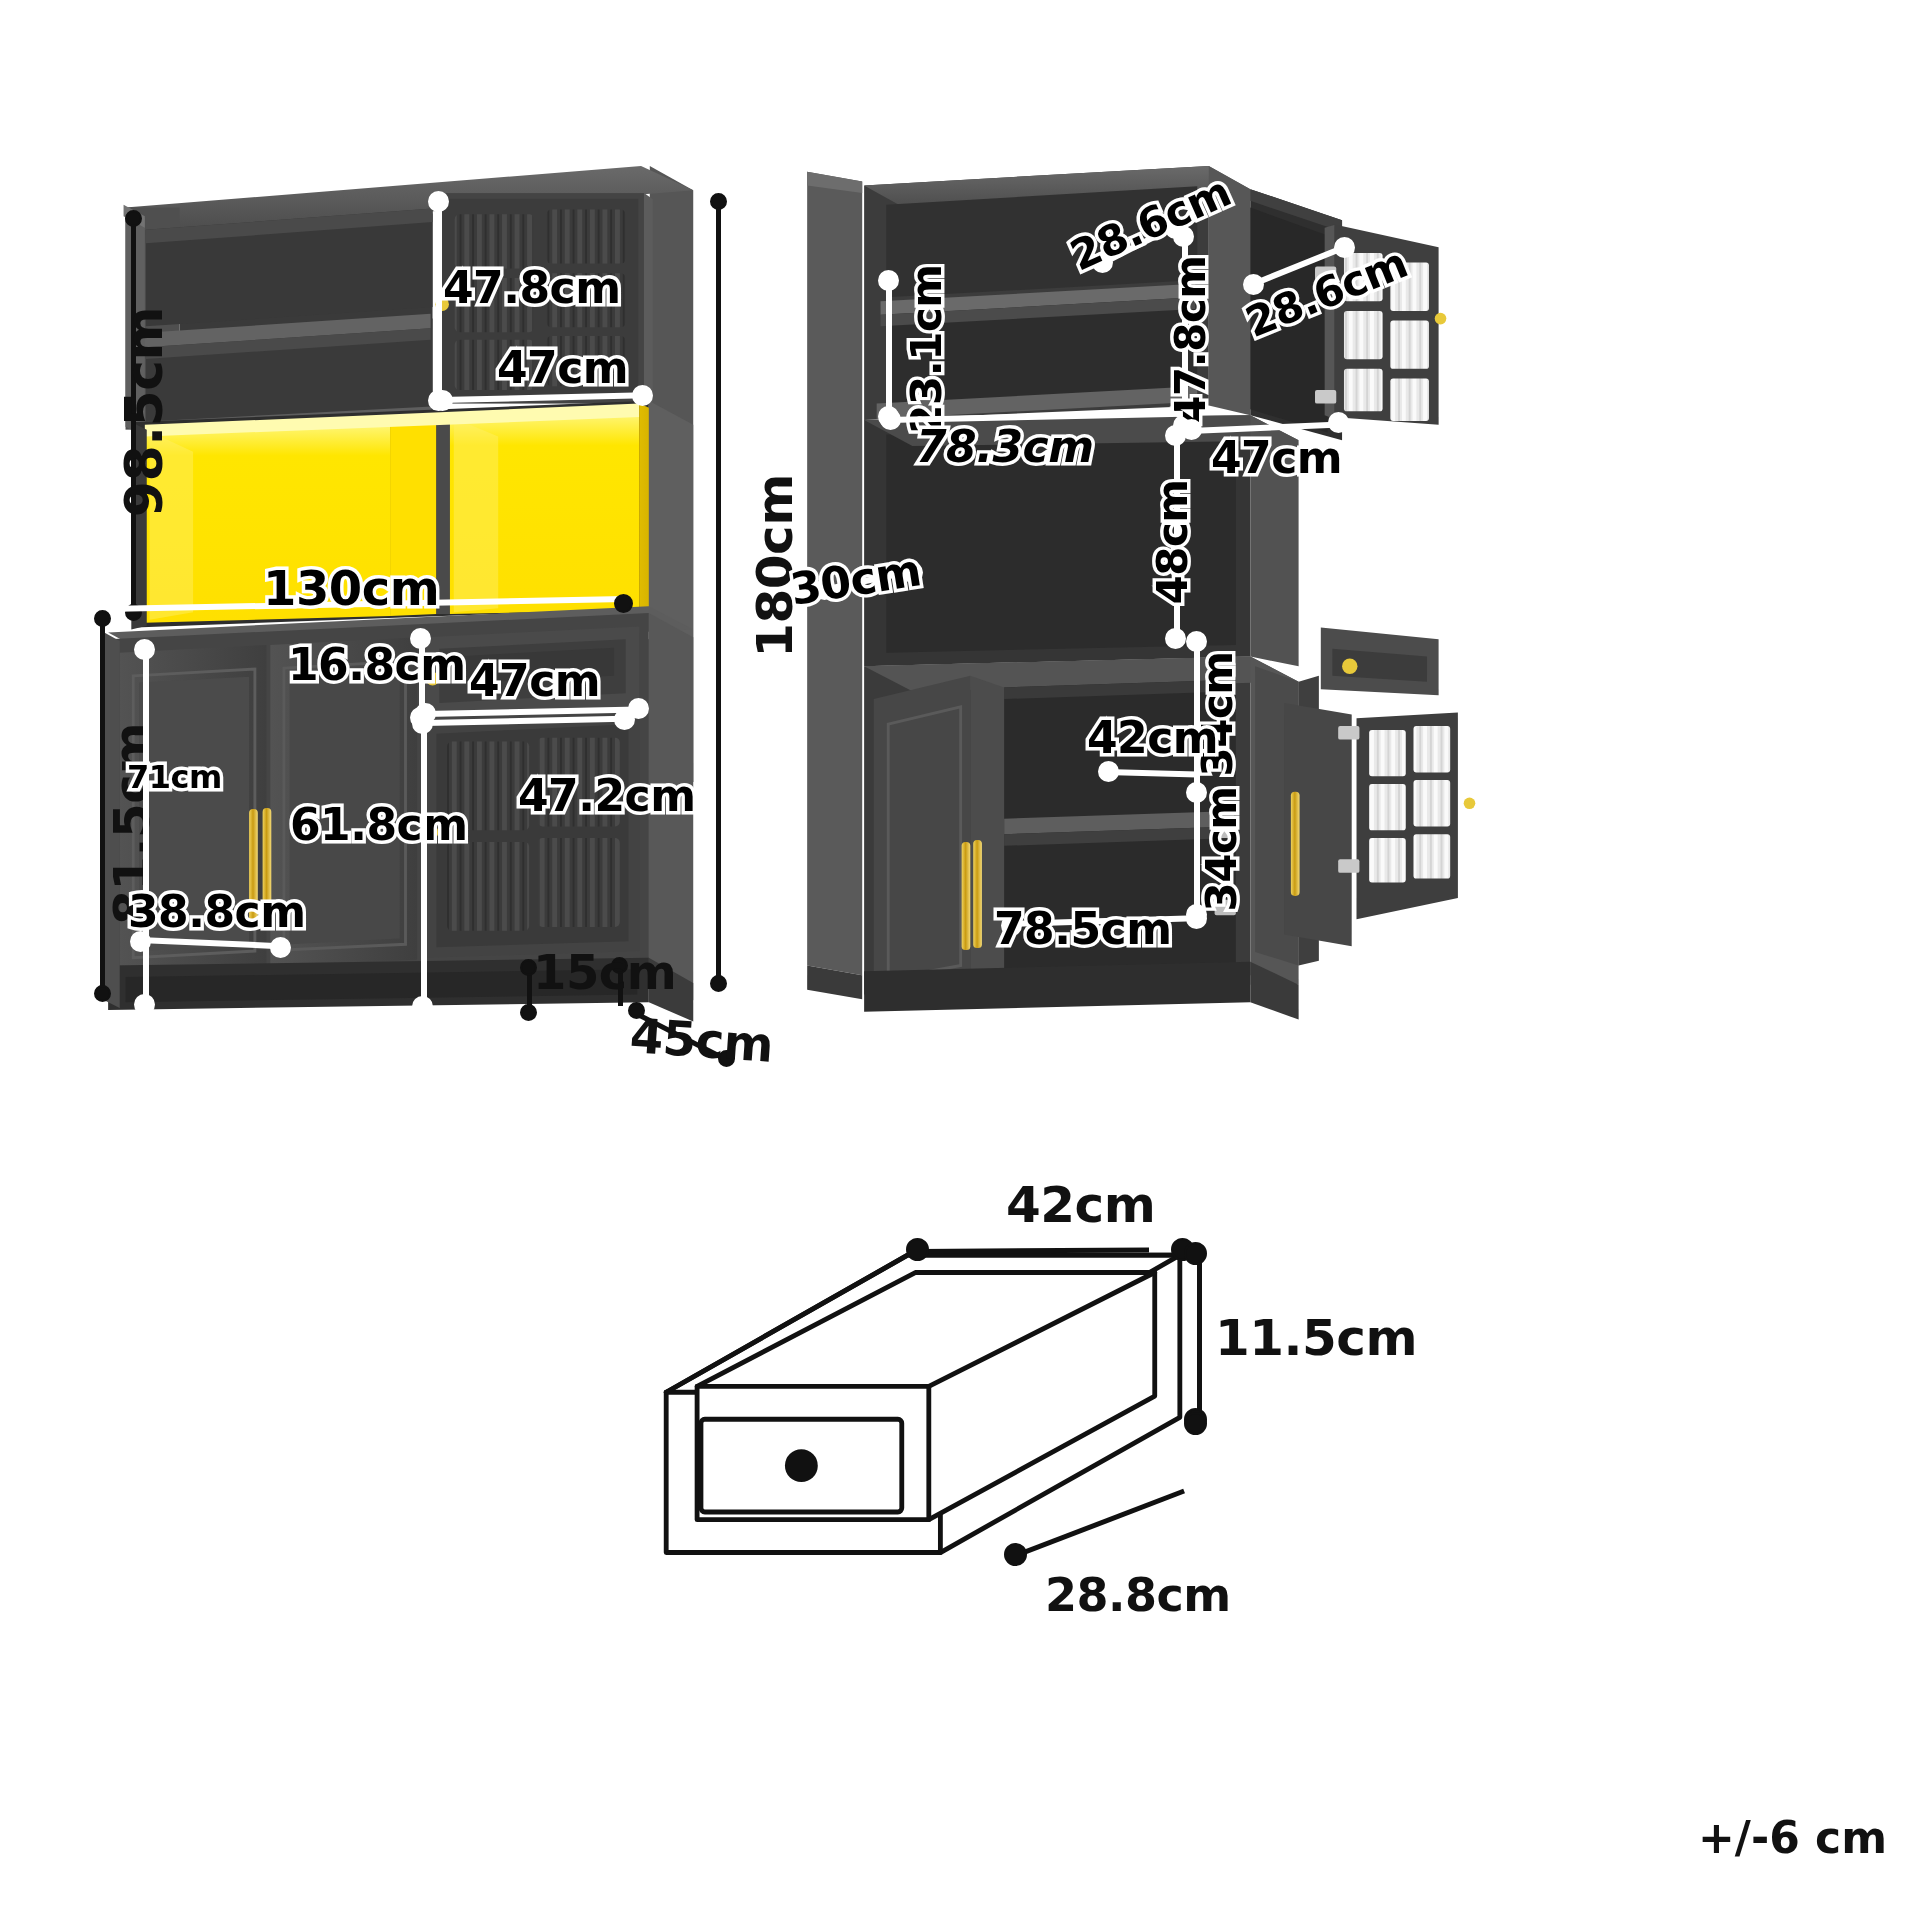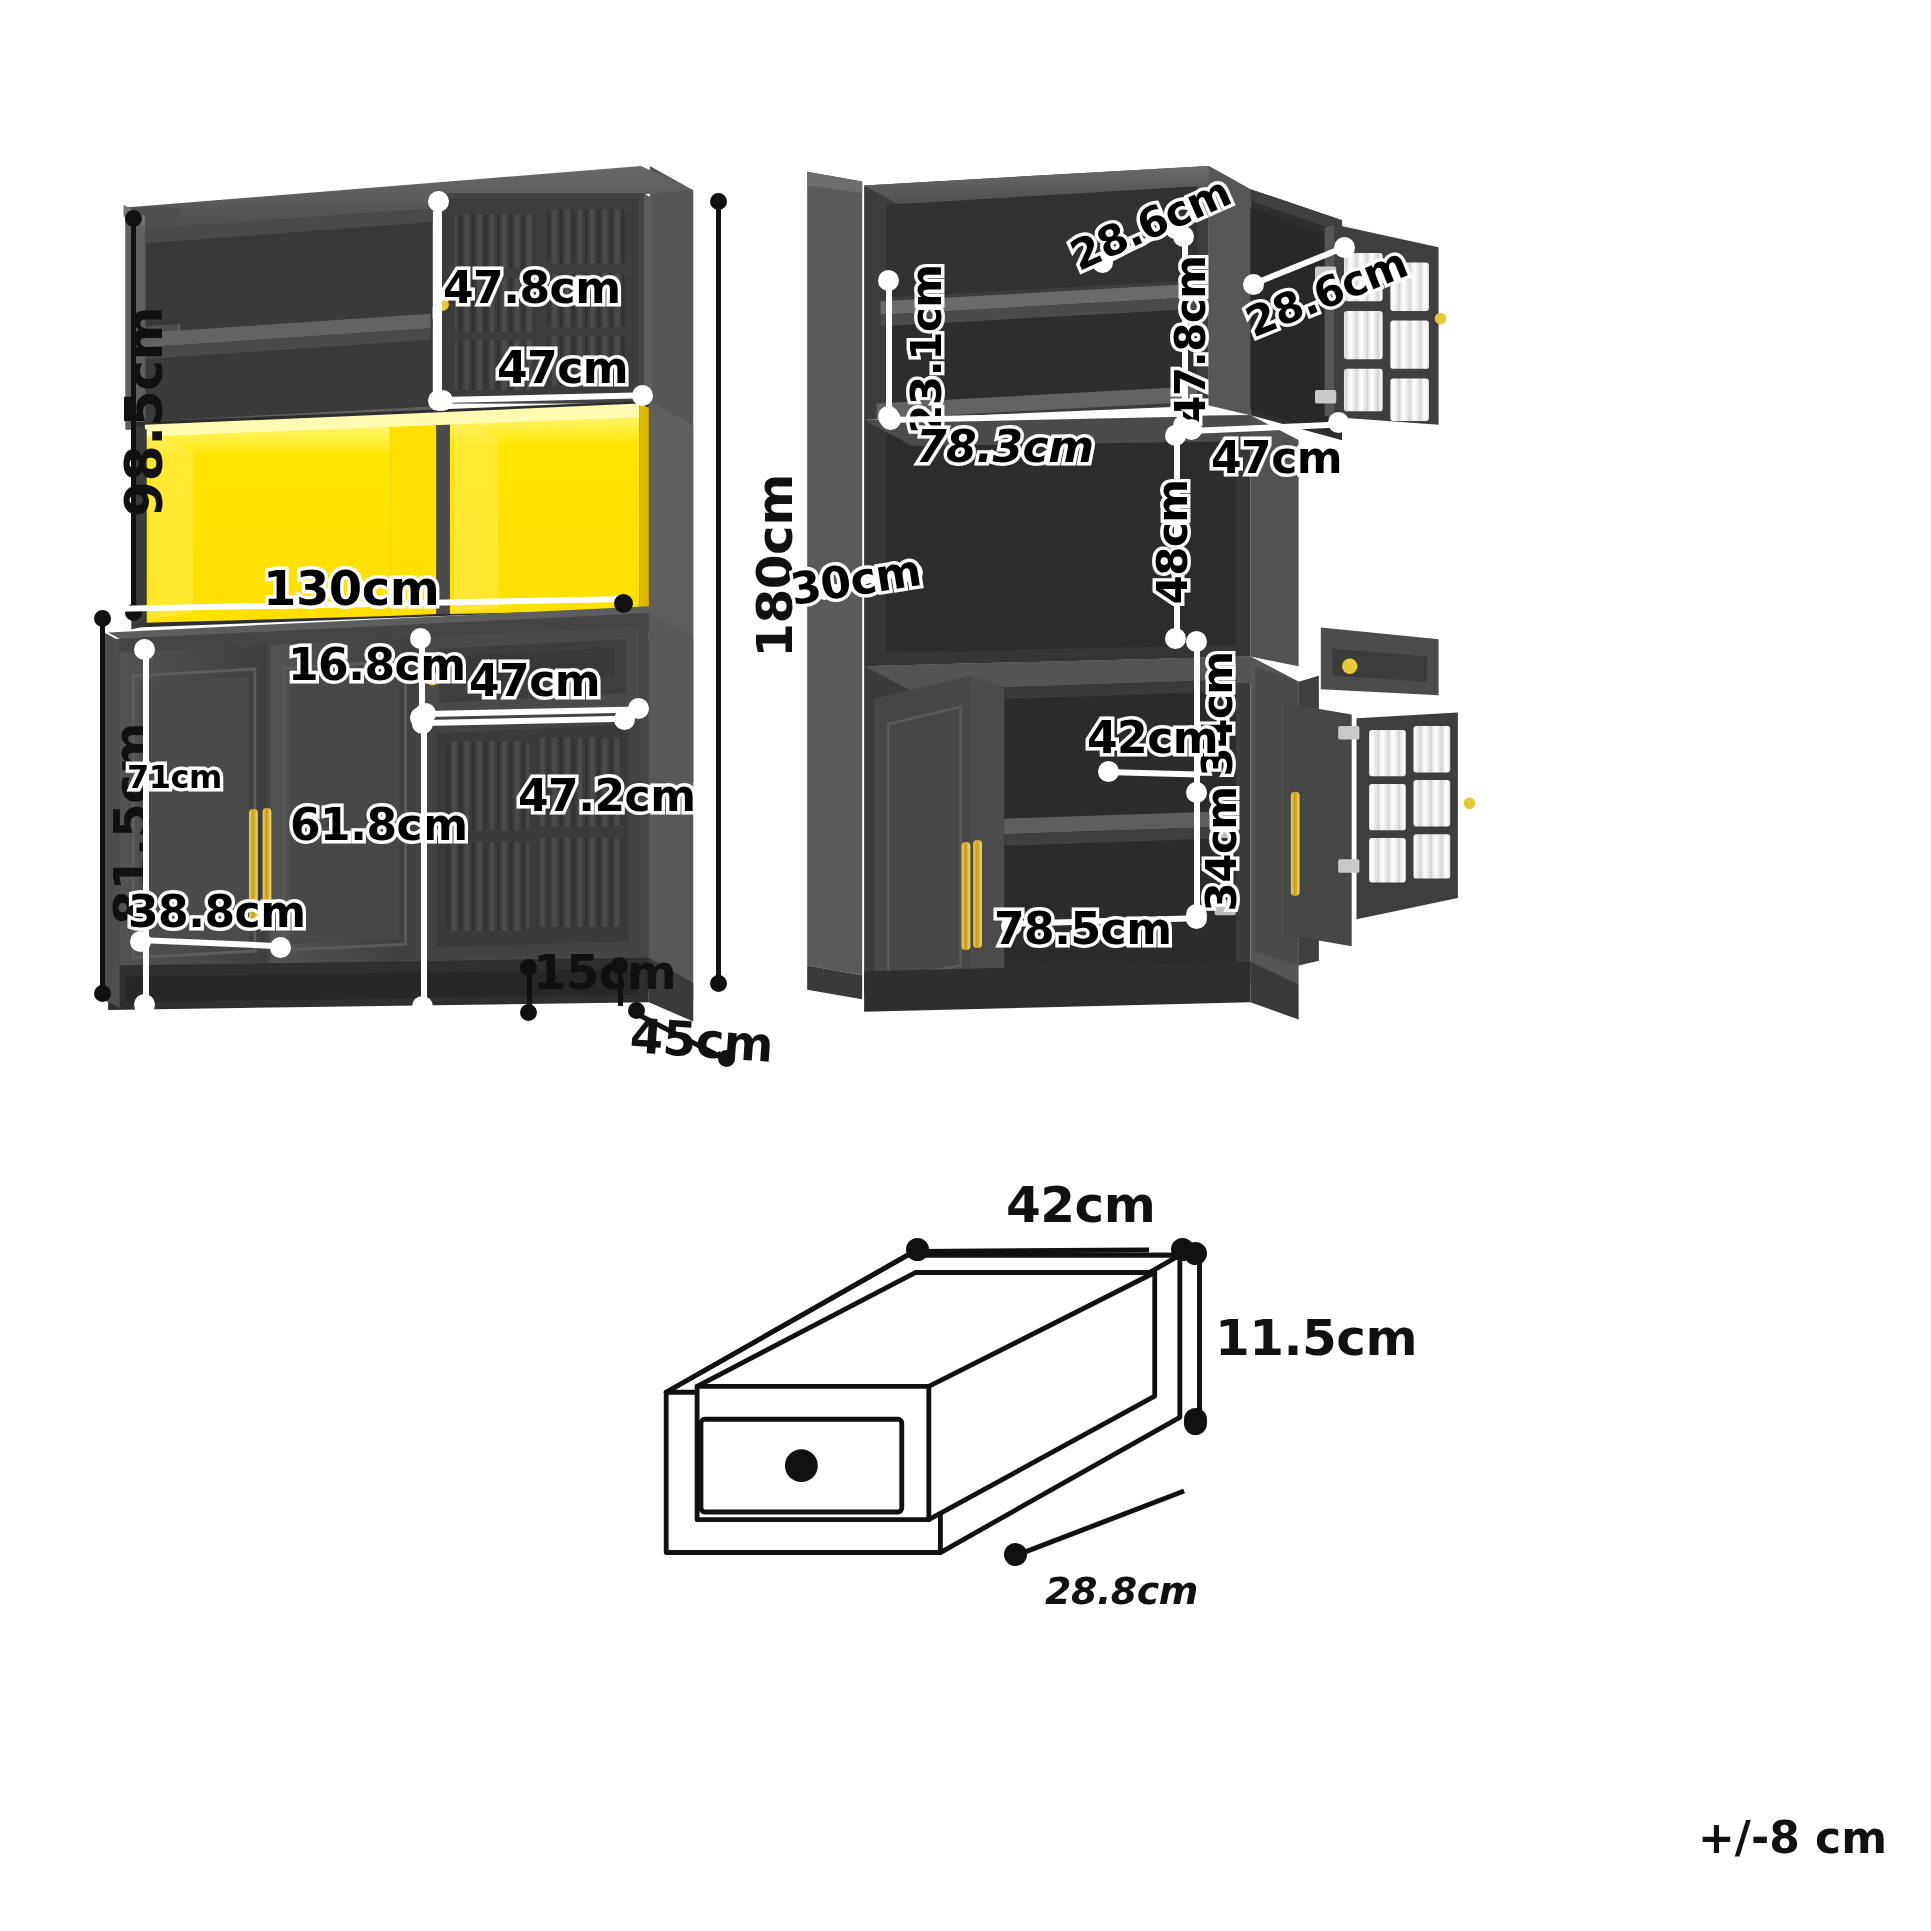--- a/index.html
+++ b/index.html
@@ -469,19 +469,19 @@
 
 <div class="ln blk" style="left:1197px;top:1255px;width:4.8px;height:164px;"></div>
 <div class="dot blk" style="left:1184px;top:1242px;width:23px;height:23px;"></div>
 <div class="dot blk" style="left:1184px;top:1408px;width:23px;height:23px;"></div>
 <div class="dim k" style="left:1215px;top:1313px;font-size:50px;">11.5cm</div>
 
 <div class="ln blk" style="left:1016px;top:1553px;width:180px;height:4.8px;
      transform:rotate(-21deg);transform-origin:left center;"></div>
 <div class="dot blk" style="left:1004px;top:1543px;width:23px;height:23px;"></div>
 <div class="dot blk" style="left:1184px;top:1412px;width:23px;height:23px;"></div>
-<div class="dim k" style="left:1045px;top:1572px;font-size:38px;font-style:italic;">28.8cm</div>
-
-
-<div id="tolerance">+/-8 cm</div>
+<div class="dim k" style="left:1045px;top:1572px;font-size:46px;">28.8cm</div>
+
+
+<div id="tolerance">+/-6 cm</div>
 
 </div>
 
 
 </body></html>

